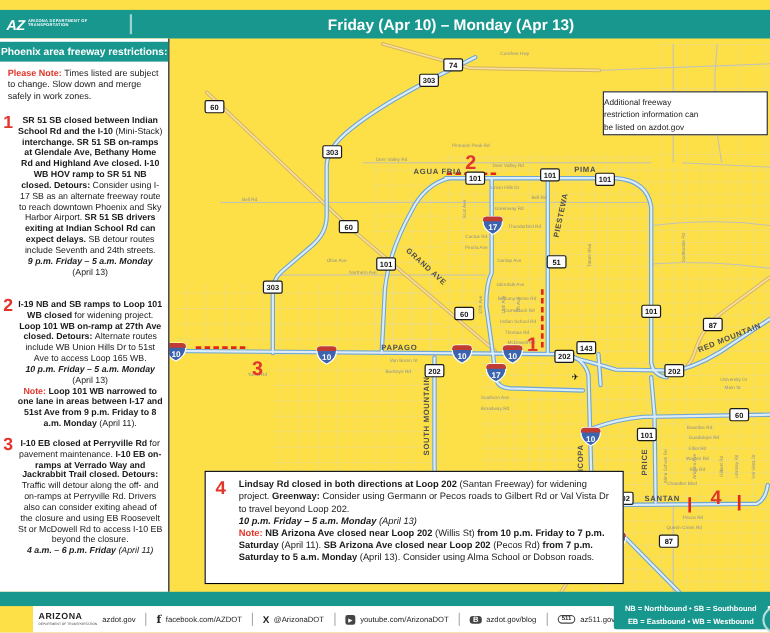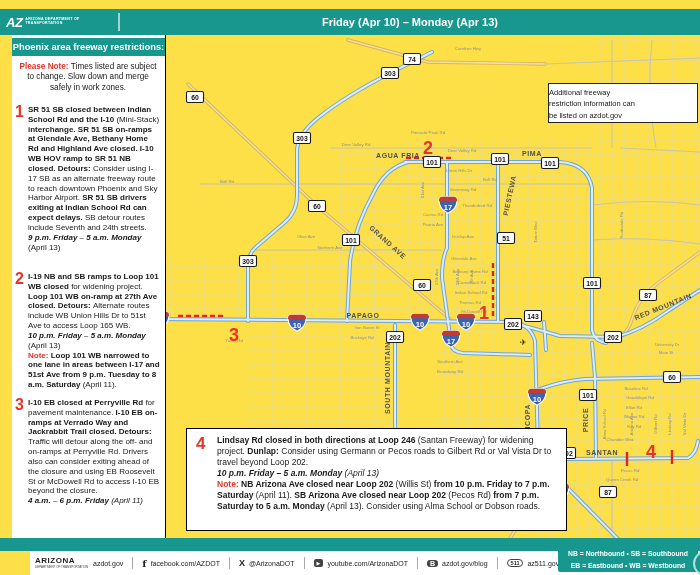--- a/index.html
+++ b/index.html
@@ -7,31 +7,31 @@
         font-family:"Liberation Sans",sans-serif;color:#1a1a1a;text-decoration:underline;}
   
   .header{position:absolute;left:0;top:9px;width:700px;height:26px;background:#18978F;
           display:flex;align-items:center;color:#fff;}
   .hlogo{width:112px;padding-left:6px;display:flex;align-items:center;gap:3px;}
   .haz{font-size:13px;font-weight:bold;font-style:italic;letter-spacing:-0.5px;}
   .hlines{line-height:1.1;}
   .hlines div{font-size:3.6px;font-weight:bold;letter-spacing:.3px;}
   .hdr-div{width:1px;height:18px;background:rgba(255,255,255,.6);}
   .htitle{width:272px;text-align:center;font-weight:bold;font-size:14.5px;}
-  .hdates{flex:1;text-align:center;font-weight:bold;font-size:11px;}
+  .hdates{flex:1;text-align:center;font-weight:bold;font-size:14px;}
   
-  .sidebar{position:absolute;left:12px;top:35px;width:154px;height:503px;background:#fff;
+  .sidebar{position:absolute;left:0;top:35px;width:154px;height:503px;background:#fff;
            border-right:1.5px solid #000;box-sizing:border-box;}
   .sb-head{margin-top:3px;background:#18978F;color:#fff;font-weight:bold;font-size:9.3px;
            text-align:center;padding:4px 0;white-space:nowrap;overflow:hidden;}
-  .sb-note{position:absolute;left:7px;right:8px;top:27px;text-align:center;
+  .sb-note{position:absolute;left:7px;right:8px;top:27px;text-align:left;
            font-size:8.2px;line-height:1.27;}
   .sb-item{position:absolute;left:3px;right:5px;}
   .num{position:absolute;left:0;top:-2px;color:#E2352B;font-size:16px;font-weight:bold;}
-  .itx{margin-left:13px;font-size:8px;line-height:1.23;white-space:pre-wrap;}
+  .itx{margin-left:13px;font-size:8px;line-height:1.23;white-space:pre-wrap;text-align:center;}
   .b{font-weight:bold}.i{font-style:italic}.r{color:#E2352B}
   
   #map-svg{position:absolute;left:153px;top:35px;font-family:"Liberation Sans",sans-serif;}
   .fw-case{fill:none;stroke:#6FA6D4;stroke-width:4;stroke-linecap:round;stroke-linejoin:round;}
   .fw-fill{fill:none;stroke:#DCECF9;stroke-width:2;stroke-linecap:round;stroke-linejoin:round;}
   .yl-case{fill:none;stroke:#D8B45C;stroke-width:3.4;stroke-linecap:round;stroke-linejoin:round;}
   .yl-fill{fill:none;stroke:#F3DFA0;stroke-width:1.6;stroke-linecap:round;stroke-linejoin:round;}
   .gray-rd{fill:none;stroke:#bfbfbf;stroke-width:0.9;}
   .closure{fill:none;stroke:#E02718;stroke-width:2.4;stroke-dasharray:5,3;}
   .closure.solid{stroke-dasharray:none;}
@@ -367,32 +367,32 @@
       <span class="num">1</span>
       <div class="itx"><span class="b">SR 51 SB closed between Indian School Rd and the I-10 </span><span>(Mini-Stack) </span><span class="b">interchange. SR 51 SB on-ramps at Glendale Ave, Bethany Home Rd and Highland Ave closed. I-10 WB HOV ramp to SR 51 NB closed. Detours: </span><span>Consider using I-17 SB as an alternate freeway route to reach downtown Phoenix and Sky Harbor Airport. </span><span class="b">SR 51 SB drivers exiting at Indian School Rd can expect delays. </span><span>SB detour routes include Seventh and 24th streets.
 </span><span class="b i">9 p.m. Friday – 5 a.m. Monday
 </span><span>(April 13)</span></div>
     </div>
     <div class="sb-item" style="top:237px">
       <span class="num">2</span>
       <div class="itx"><span class="b">I-19 NB and SB ramps to Loop 101 WB closed </span><span>for widening project. </span><span class="b">Loop 101 WB on-ramp at 27th Ave closed. Detours: </span><span>Alternate routes include WB Union Hills Dr to 51st Ave to access Loop 165 WB.
 </span><span class="b i">10 p.m. Friday – 5 a.m. Monday
 </span><span>(April 13)
-</span><span class="r b">Note: </span><span class="b">Loop 101 WB narrowed to one lane in areas between I-17 and 51st Ave from 9 p.m. Tuesday to 8 a.m. Saturday </span><span>(April 11).</span></div>
+</span><span class="r b">Note: </span><span class="b">Loop 101 WB narrowed to one lane in areas between I-17 and 51st Ave from 9 p.m. Friday to 8 a.m. Monday </span><span>(April 11).</span></div>
     </div>
     <div class="sb-item" style="top:363px">
       <span class="num">3</span>
       <div class="itx"><span class="b">I-10 EB closed at Perryville Rd </span><span>for pavement maintenance. </span><span class="b">I-10 EB on-ramps at Verrado Way and Jackrabbit Trail closed. Detours: </span><span>Traffic will detour along the off- and on-ramps at Perryville Rd. Drivers also can consider exiting ahead of the closure and using EB Roosevelt St or McDowell Rd to access I-10 EB beyond the closure.
 </span><span class="b i">4 a.m. – 6 p.m. Friday </span><span class="i">(April 11)</span></div>
     </div>
   </div>
 
   <div class="note-box">
     <span class="num">4</span>
-    <div class="nbx"><span class="b">Lindsay Rd closed in both directions at Loop 246 </span><span>(Santan Freeway) for widening project. </span><span class="b">Dunlap: </span><span>Consider using Germann or Pecos roads to Gilbert Rd or Val Vista Dr to travel beyond Loop 202.
+    <div class="nbx"><span class="b">Lindsay Rd closed in both directions at Loop 202 </span><span>(Santan Freeway) for widening project. </span><span class="b">Greenway: </span><span>Consider using Germann or Pecos roads to Gilbert Rd or Val Vista Dr to travel beyond Loop 202.
 </span><span class="b i">10 p.m. Friday – 5 a.m. Monday </span><span class="i">(April 13)
 </span><span class="r b">Note: </span><span class="b">NB Arizona Ave closed near Loop 202 </span><span>(Willis St) </span><span class="b">from 10 p.m. Friday to 7 p.m. Saturday </span><span>(April 11). </span><span class="b">SB Arizona Ave closed near Loop 202 </span><span>(Pecos Rd) </span><span class="b">from 7 p.m. Saturday to 5 a.m. Monday </span><span>(April 13). Consider using Alma School or Dobson roads.</span></div>
   </div>
 
   <div class="bstrip"></div>
   <div class="footer">
     <div class="flogo">
       <div class="flogo-top">ARIZONA</div>
       <div class="flogo-sub">DEPARTMENT OF TRANSPORTATION</div>
     </div>

